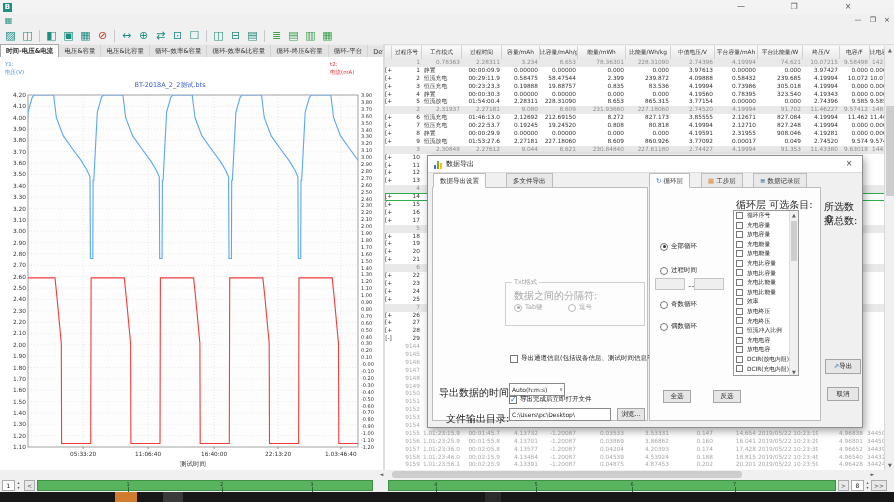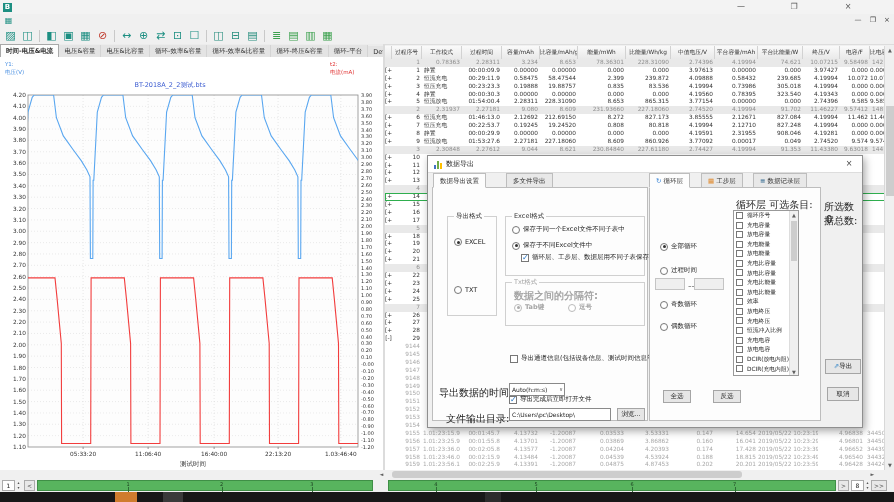--- a/index.html
+++ b/index.html
@@ -67,21 +67,21 @@
   .dpage{position:absolute;background:#fdfdfd;border:1px solid #bdbdbd;box-sizing:border-box;}
   .gbox{position:absolute;border:1px solid #d0d0d0;box-sizing:border-box;}
   .gbox-label{position:absolute;top:-5px;left:6px;background:#fdfdfd;padding:0 2px;font-size:6.5px;color:#333;}
   .rad{display:inline-block;width:8px;height:8px;border:1px solid #777;border-radius:50%;background:#fff;vertical-align:middle;position:relative;box-sizing:border-box;}
   .rad.on::after{content:"";position:absolute;left:1.5px;top:1.5px;width:3px;height:3px;border-radius:50%;background:#333;}
   .rad.dis{border-color:#bbb;}
   .rad.dis.on::after{background:#aaa;}
   .chk{display:inline-block;width:8px;height:8px;border:1px solid #777;background:#fff;vertical-align:middle;position:relative;box-sizing:border-box;}
   .chk.on::after{content:"✓";position:absolute;left:0px;top:-2px;font-size:8px;color:#1d6fc0;font-weight:bold;}
   .lbl{font-size:6.5px;color:#222;vertical-align:middle;margin-left:3px;}
-  .lbl.dis{color:#a6a6a6;font-weight:bold;}
+  .lbl.dis{color:#a6a6a6;}
   .ctl-row{position:absolute;white-space:nowrap;}
   .btn{position:absolute;background:#e6e6e6;border:1px solid #a5a5a5;box-sizing:border-box;font-size:6.5px;text-align:center;color:#222;}
   .tinput{position:absolute;background:#fff;border:1px solid #8a8a8a;box-sizing:border-box;font-size:6px;font-family:"DejaVu Sans",sans-serif;padding:0 2px;color:#222;}
   .tinput.dis{background:#efefef;border-color:#c4c4c4;}
   .combo{position:absolute;background:#fff;border:1px solid #8a8a8a;box-sizing:border-box;font-size:6px;line-height:11px;padding-left:2px;color:#222;}
   .combo .arr{position:absolute;right:1px;top:0;font-size:5px;color:#555;}
   .listbox{position:absolute;background:#fff;border:1px solid #999;box-sizing:border-box;overflow:hidden;}
   .litem{height:9.6px;line-height:9.6px;font-size:5.8px;white-space:nowrap;padding-left:2px;color:#222;}
   .litem .chk{width:7px;height:7px;margin-right:2px;}
   .lscroll{position:absolute;right:0;top:0;width:8px;height:100%;background:#f0f0f0;border-left:1px solid #ddd;}
@@ -785,32 +785,21 @@
 
   <div class="dtab active" style="left:5px;">数据导出设置</div>
   <div class="dtab" style="left:78px;">多文件导出</div>
 
   <div class="dtab active" style="left:221px;"><span style="color:#2b7cd3;">↻</span> <span>循环层</span></div>
   <div class="dtab" style="left:273px;"><span style="color:#e08a2e;">▦</span> <span>工步层</span></div>
   <div class="dtab" style="left:325px;"><span style="color:#4a7a9b;">≣</span> <span>数据记录层</span></div>
 
   <div class="dpage" style="left:4px;top:31px;width:216px;height:234px;">
 
-    <div class="gbox" style="left:14px;top:28px;width:50px;height:100px;">
-      <div class="gbox-label">导出格式</div>
-      <div class="ctl-row" style="left:6px;top:21px;"><span class="rad on"></span><span class="lbl">EXCEL</span></div>
-      <div class="ctl-row" style="left:6px;top:69px;"><span class="rad"></span><span class="lbl">TXT</span></div>
-    </div>
-
-    <div class="gbox" style="left:72px;top:28px;width:140px;height:60px;">
-      <div class="gbox-label">Excel格式</div>
-      <div class="ctl-row" style="left:6px;top:8px;"><span class="rad"></span><span class="lbl">保存于同一个Excel文件不同子表中</span></div>
-      <div class="ctl-row" style="left:6px;top:24px;"><span class="rad on"></span><span class="lbl">保存于不同Excel文件中</span></div>
-      <div class="ctl-row" style="left:15px;top:36px;"><span class="chk on"></span><span class="lbl">循环层、工步层、数据层用不同子表保存</span></div>
-    </div>
+
 
     <div class="gbox" style="left:72px;top:94px;width:140px;height:44px;">
       <div class="gbox-label" style="color:#a6a6a6;">Txt格式</div>
       <div class="dlabel dis lbl" style="left:8px;top:6px;margin:0;">数据之间的分隔符:</div>
       <div class="ctl-row" style="left:8px;top:20px;"><span class="rad dis on"></span><span class="lbl dis">Tab键</span></div>
       <div class="ctl-row" style="left:62px;top:20px;"><span class="rad dis"></span><span class="lbl dis">逗号</span></div>
     </div>
 
     <div class="ctl-row" style="left:77px;top:166px;"><span class="chk"></span><span class="lbl">导出通道信息(包括设备信息、测试时间信息等)</span></div>
 

